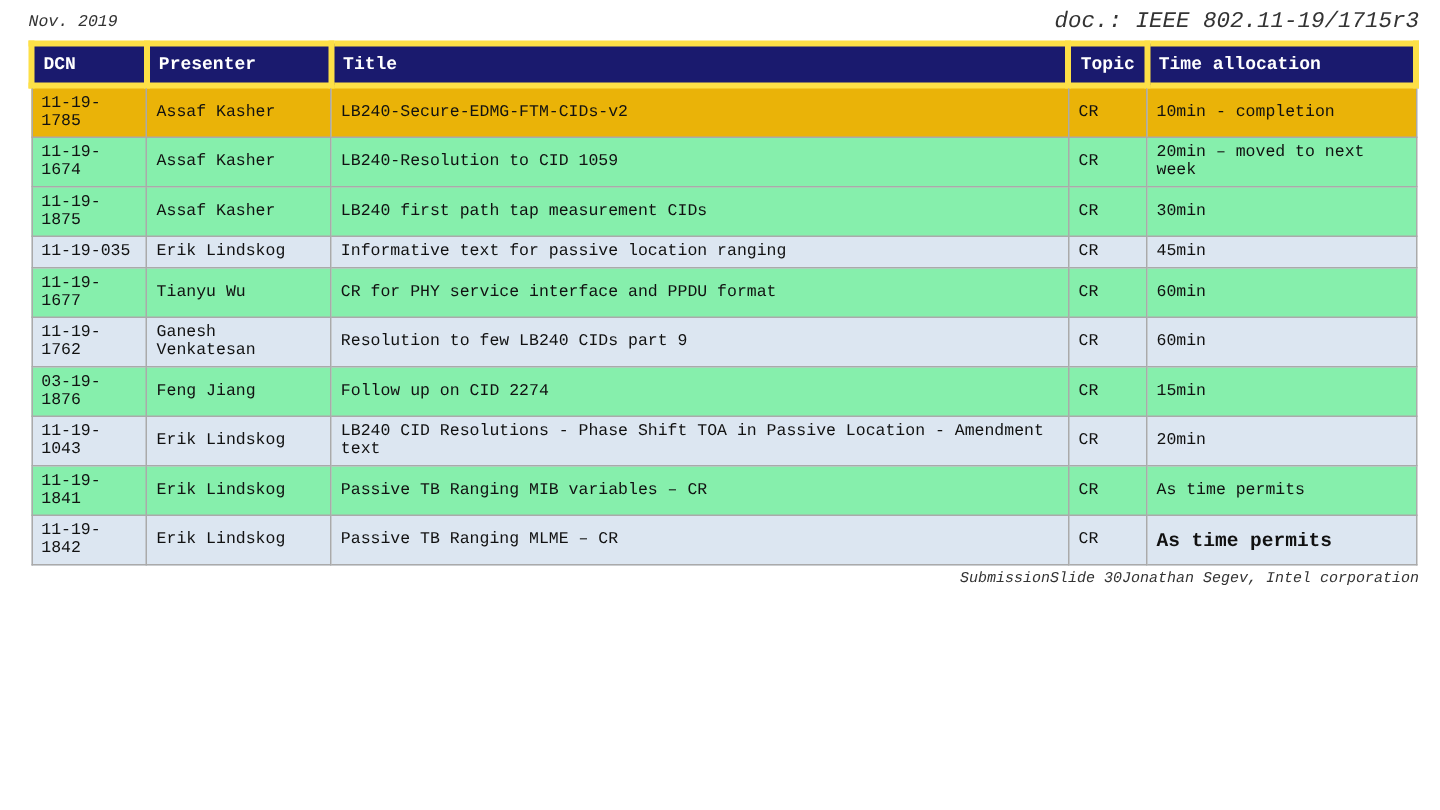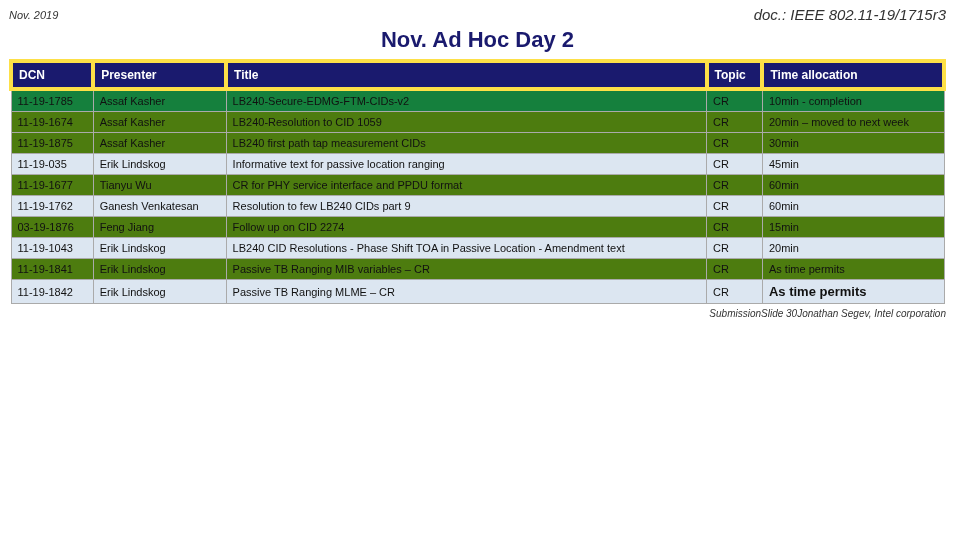--- a/index.html
+++ b/index.html
@@ -9,21 +9,22 @@
       background: #fff;
       font-family: Arial, sans-serif;
       font-size: 12px;
       overflow: hidden;
     }
     .page {
       width: 960px;
       height: 540px;
       display: flex;
       flex-direction: column;
-      padding: 6px 14px 4px 9px;
+      padding: 6px 14px 4px 19px;
+      font-family: Liberation Mono, monospace;
     }
     .top-bar {
       display: flex;
       justify-content: space-between;
       align-items: center;
       margin-bottom: 4px;
     }
     .top-bar-left {
       font-size: 11px;
       font-style: italic;
@@ -50,27 +51,27 @@
       color: #fff;
     }
     thead th {
       padding: 5px 6px;
       font-size: 12px;
       font-weight: bold;
       text-align: left;
       border: 4px solid #fde047;
     }
     tbody tr {
-      background-color: #15803d;
+      background-color: #eab308;
     }
     tbody tr:nth-child(even) {
       background-color: #dce6f1;
     }
     tbody tr.alt-light {
-      background-color: #4d7c0f;
+      background-color: #86efac;
     }
     tbody td {
       padding: 4px 6px;
       font-size: 11px;
       border: 1px solid #aaa;
       vertical-align: middle;
       color: #111;
     }
     td.bold-cell {
       font-weight: bold;
@@ -91,21 +92,20 @@
     }
   </style>
 </head>
 <body>
 
 <div class="page">
   <div class="top-bar">
     <span class="top-bar-left">Nov. 2019</span>
     <span class="top-bar-right">doc.: IEEE 802.11-19/1715r3</span>
   </div>
-  <div class="main-title">Nov. Ad Hoc Day 2</div>
 
   <table>
     <thead>
       <tr>
         <th>DCN</th>
         <th>Presenter</th>
         <th>Title</th>
         <th>Topic</th>
         <th>Time allocation</th>
       </tr>

